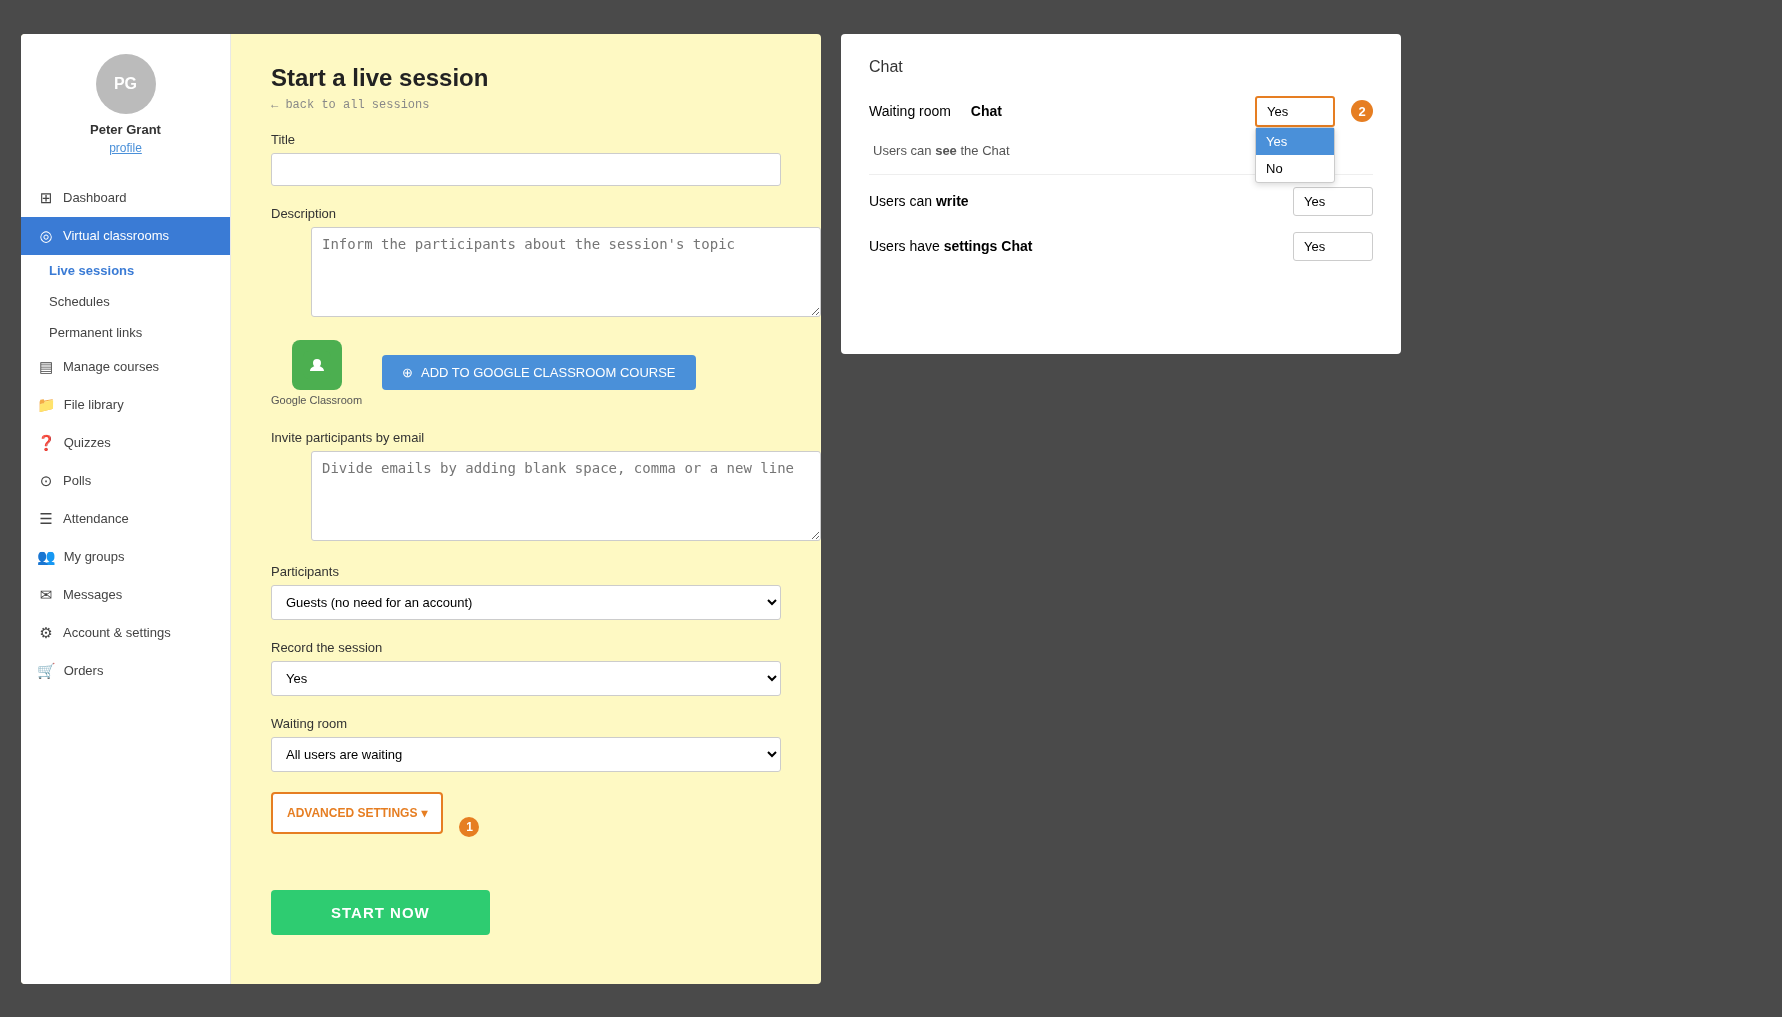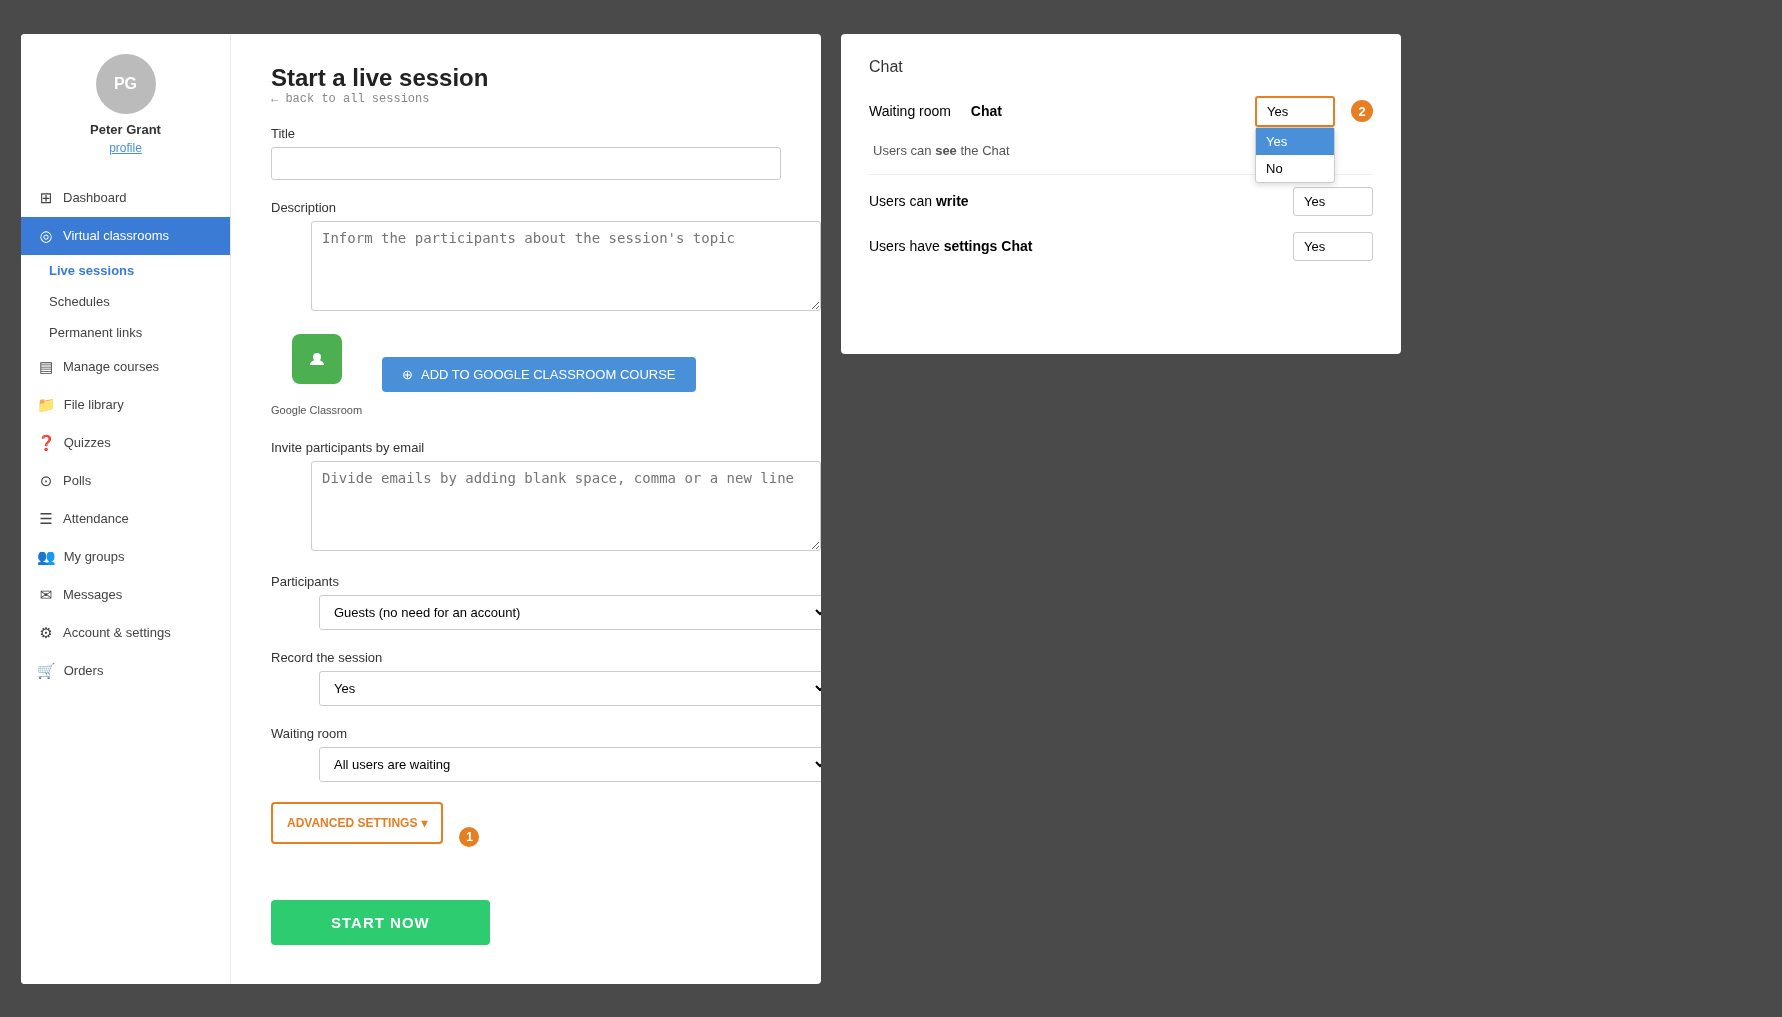--- a/index.html
+++ b/index.html
@@ -15,21 +15,21 @@
       padding: 20px;
     }
     .outer-wrapper {
       display: flex;
       gap: 20px;
       width: 100%;
       max-width: 1740px;
     }
     
     .left-panel {
-      background: #ffffff;
+      background: #fef9c3;
       display: flex;
       width: 800px;
       min-height: 950px;
       border-radius: 4px;
       overflow: hidden;
     }
     
     .sidebar {
       width: 210px;
       background: #fff;
@@ -100,20 +100,21 @@
     
     .main-content {
       flex: 1;
       padding: 30px 40px;
       overflow-y: auto;
     }
     .page-title {
       font-size: 24px;
       font-weight: bold;
       color: #222;
+      margin-bottom: 6px;
     }
     .back-link {
       font-size: 12px;
       color: #888;
       margin-bottom: 20px;
       display: block;
       cursor: pointer;
       font-family: Liberation Mono, monospace;
     }
     .back-link::before { content: '← '; }
@@ -148,33 +149,32 @@
     }
     .form-select {
       width: 100%;
       border: 1px solid #ccc;
       border-radius: 3px;
       padding: 8px 10px;
       font-size: 13px;
       background: #fff;
       outline: none;
       cursor: pointer;
-      margin-left: 48px;
     }
     .google-classroom-row {
       display: flex;
       align-items: center;
       gap: 20px;
       margin-bottom: 24px;
     }
     .gc-icon-box {
       display: flex;
       flex-direction: column;
       align-items: center;
-      gap: 20px;
+      gap: 4px;
     }
     .gc-icon {
       width: 50px;
       height: 50px;
       background: #4caf50;
       border-radius: 8px;
       display: flex;
       align-items: center;
       justify-content: center;
       color: #fff;

